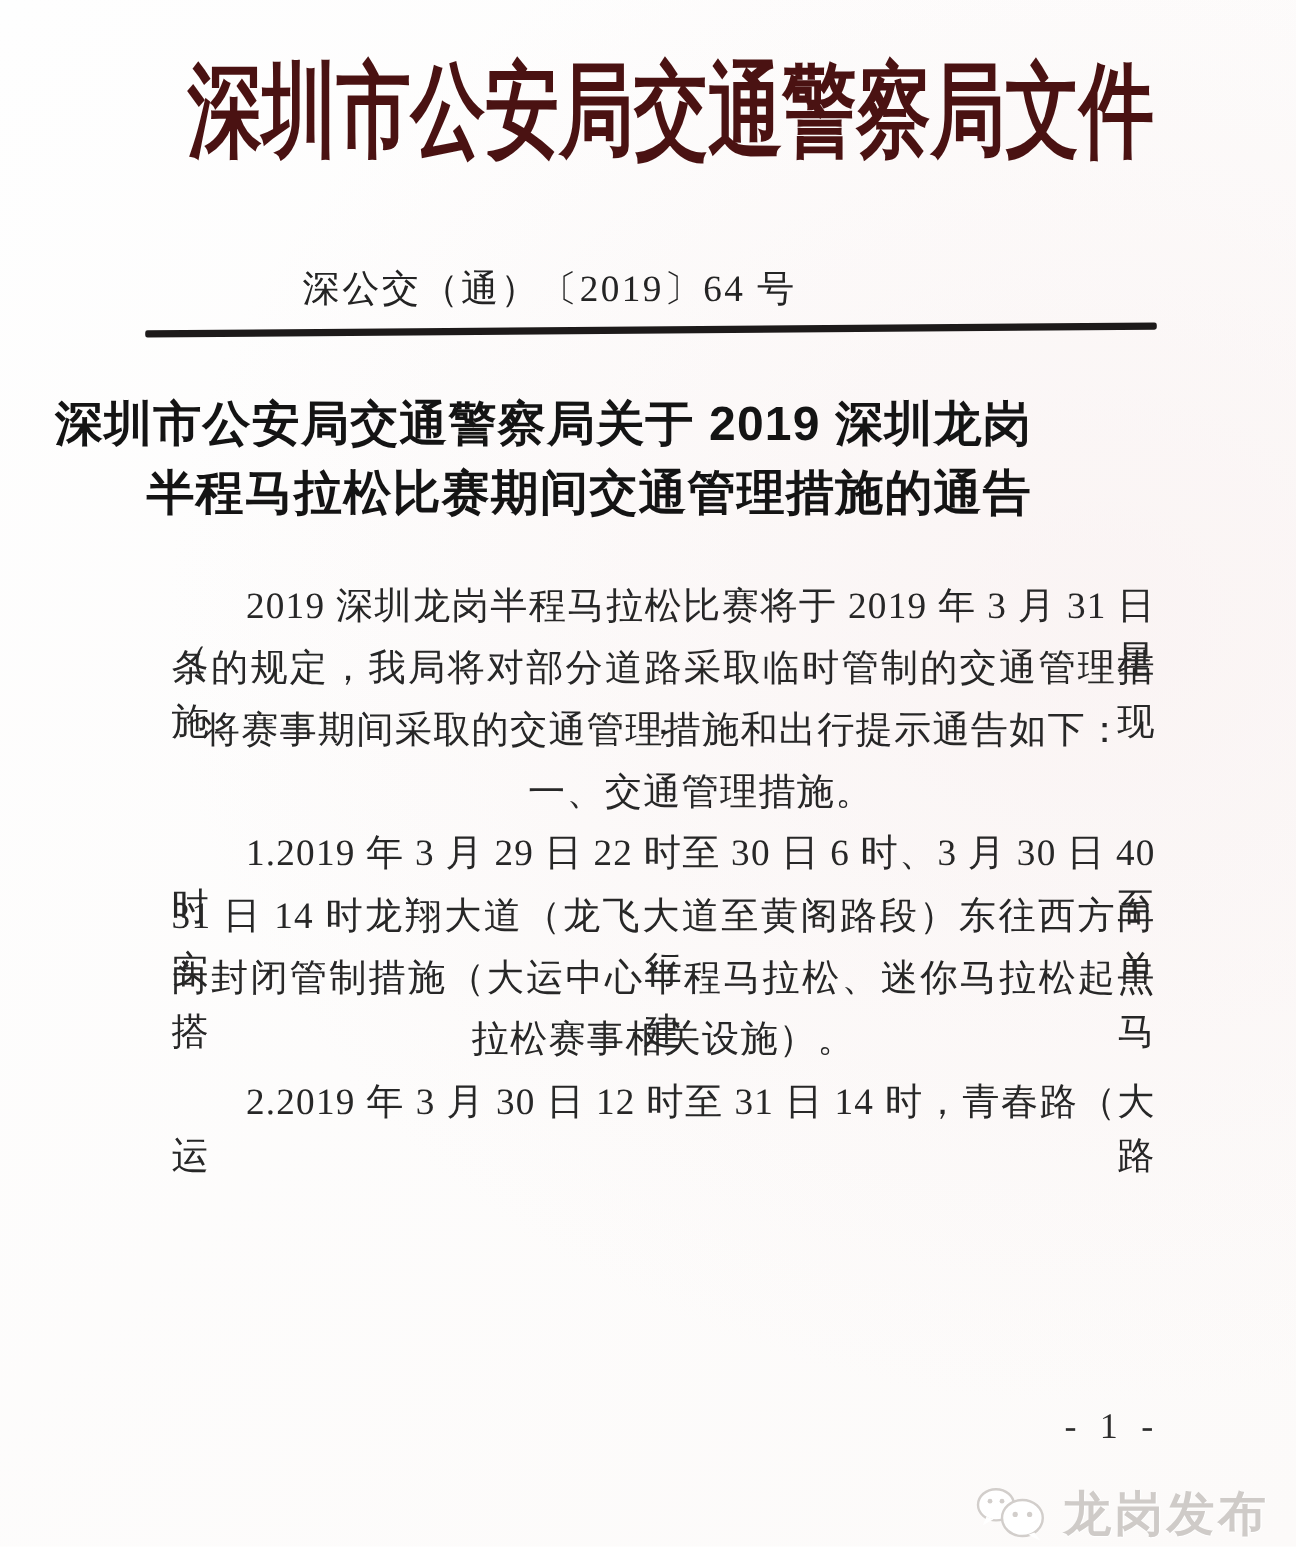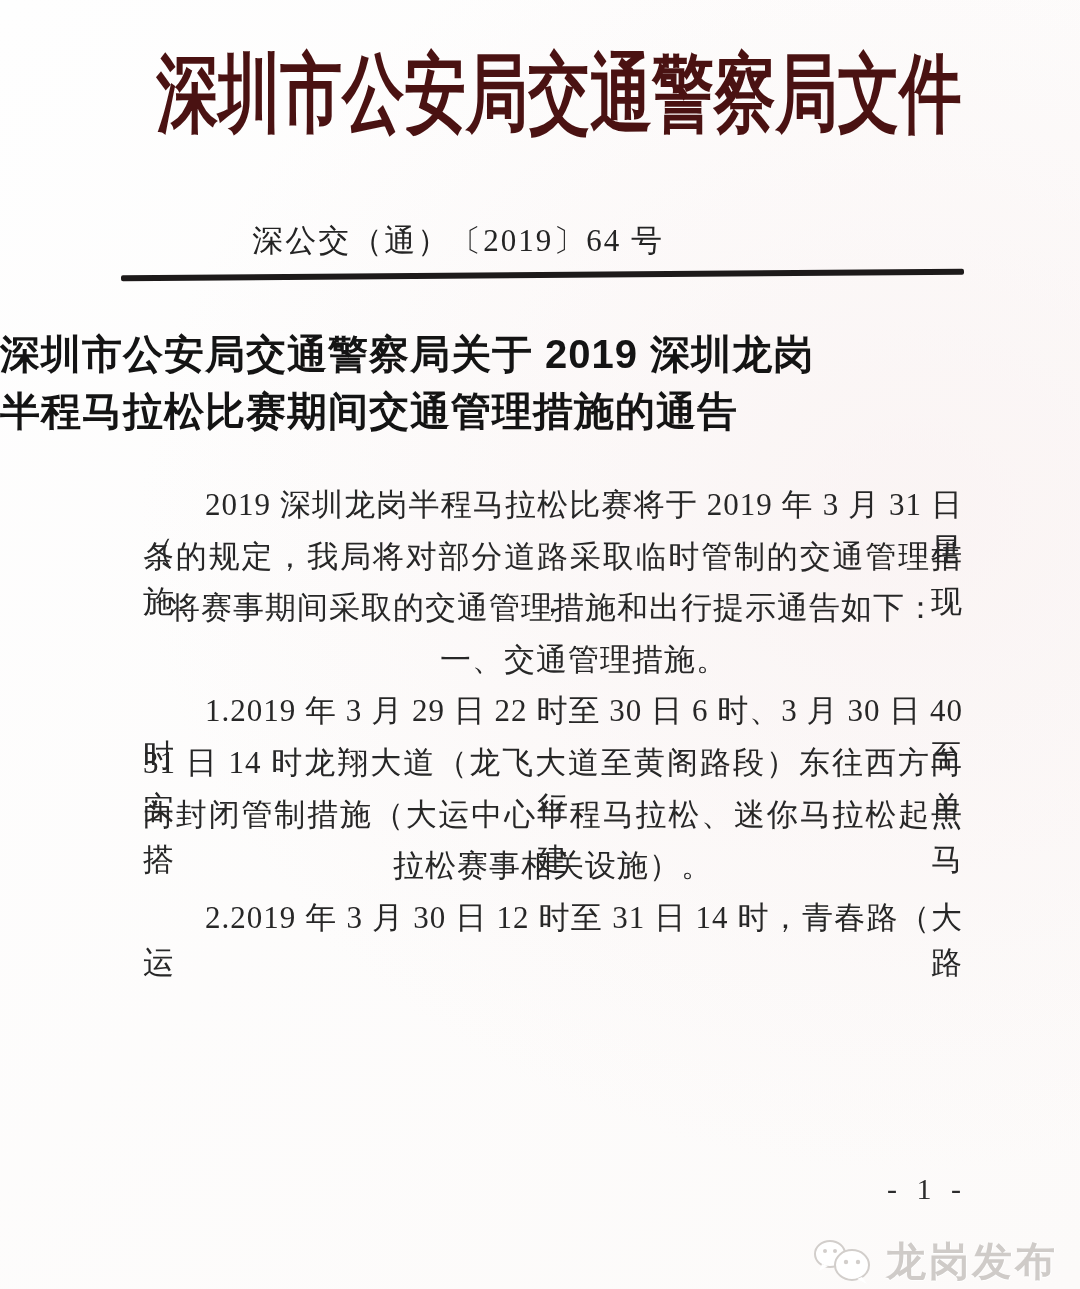--- a/index.html
+++ b/index.html
@@ -64,21 +64,21 @@
     transform: rotate(-0.45deg);
     border-radius: 2px;
   }
 
   
   .notice-title {
     position: absolute;
     top: 326px;
     left: 0;
     width: 860px;
-    text-align: left;
+    text-align: right;
     font-family: "Liberation Sans", sans-serif;
     font-weight: bold;
     font-size: 40px;
     line-height: 57px;
     color: #141414;
     letter-spacing: 1px;
   }
 
   
   .body-text {

